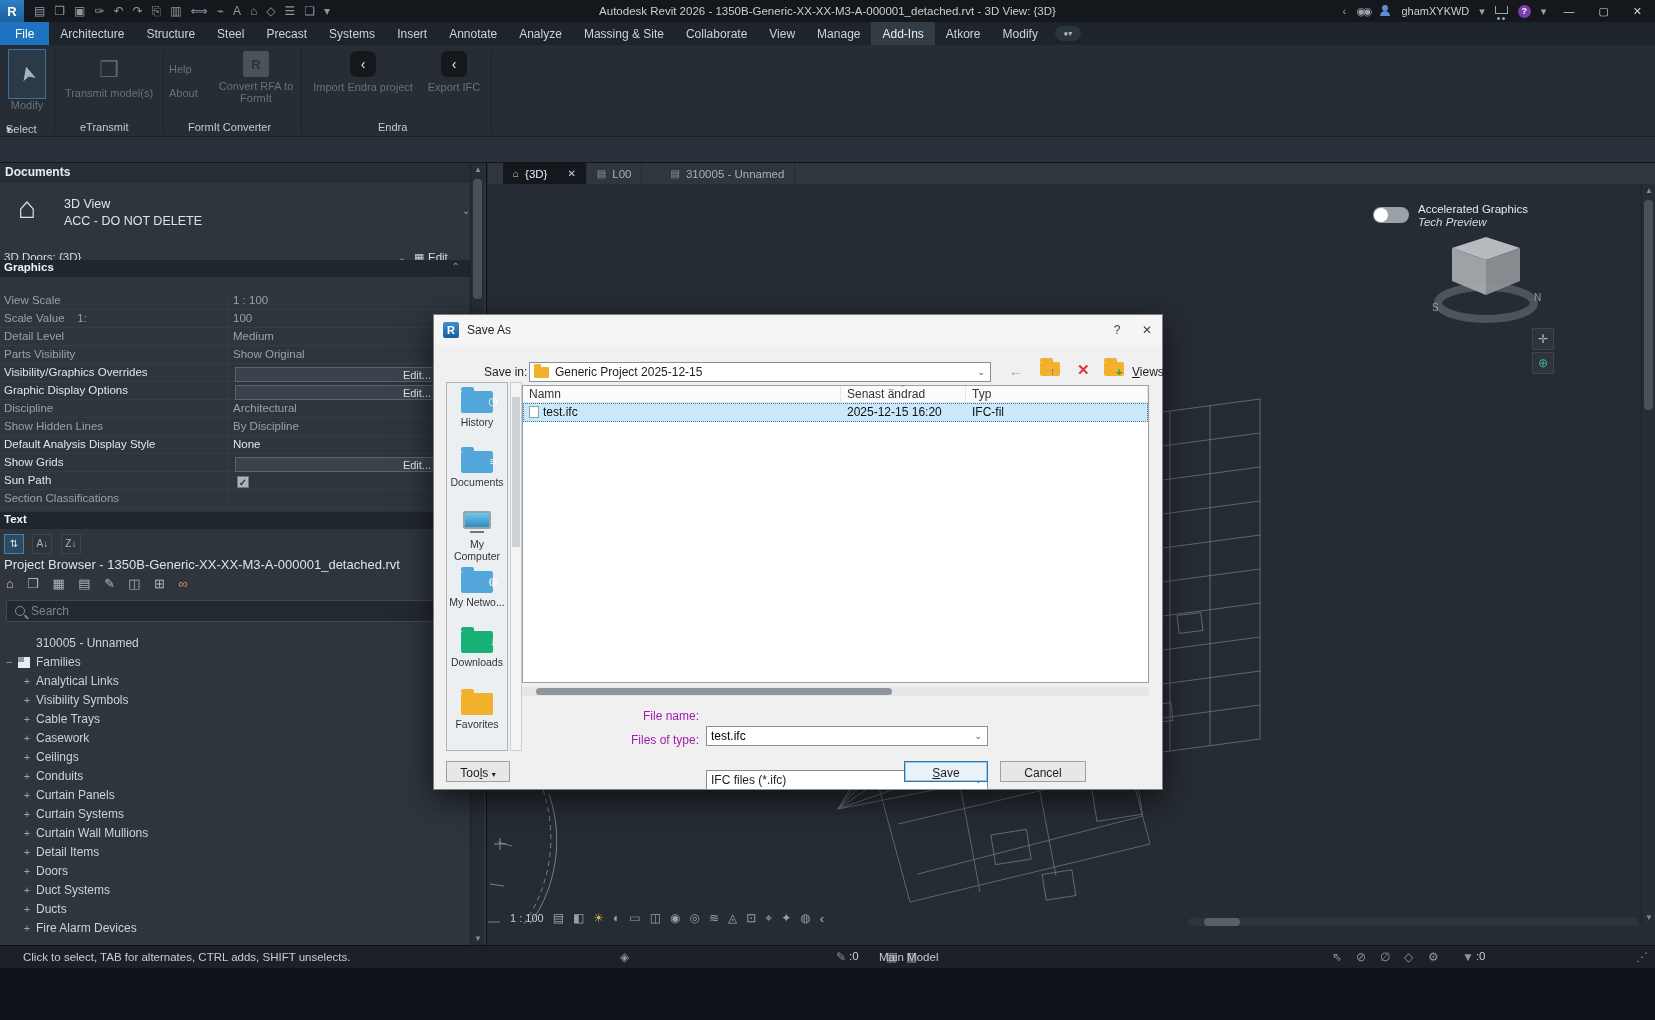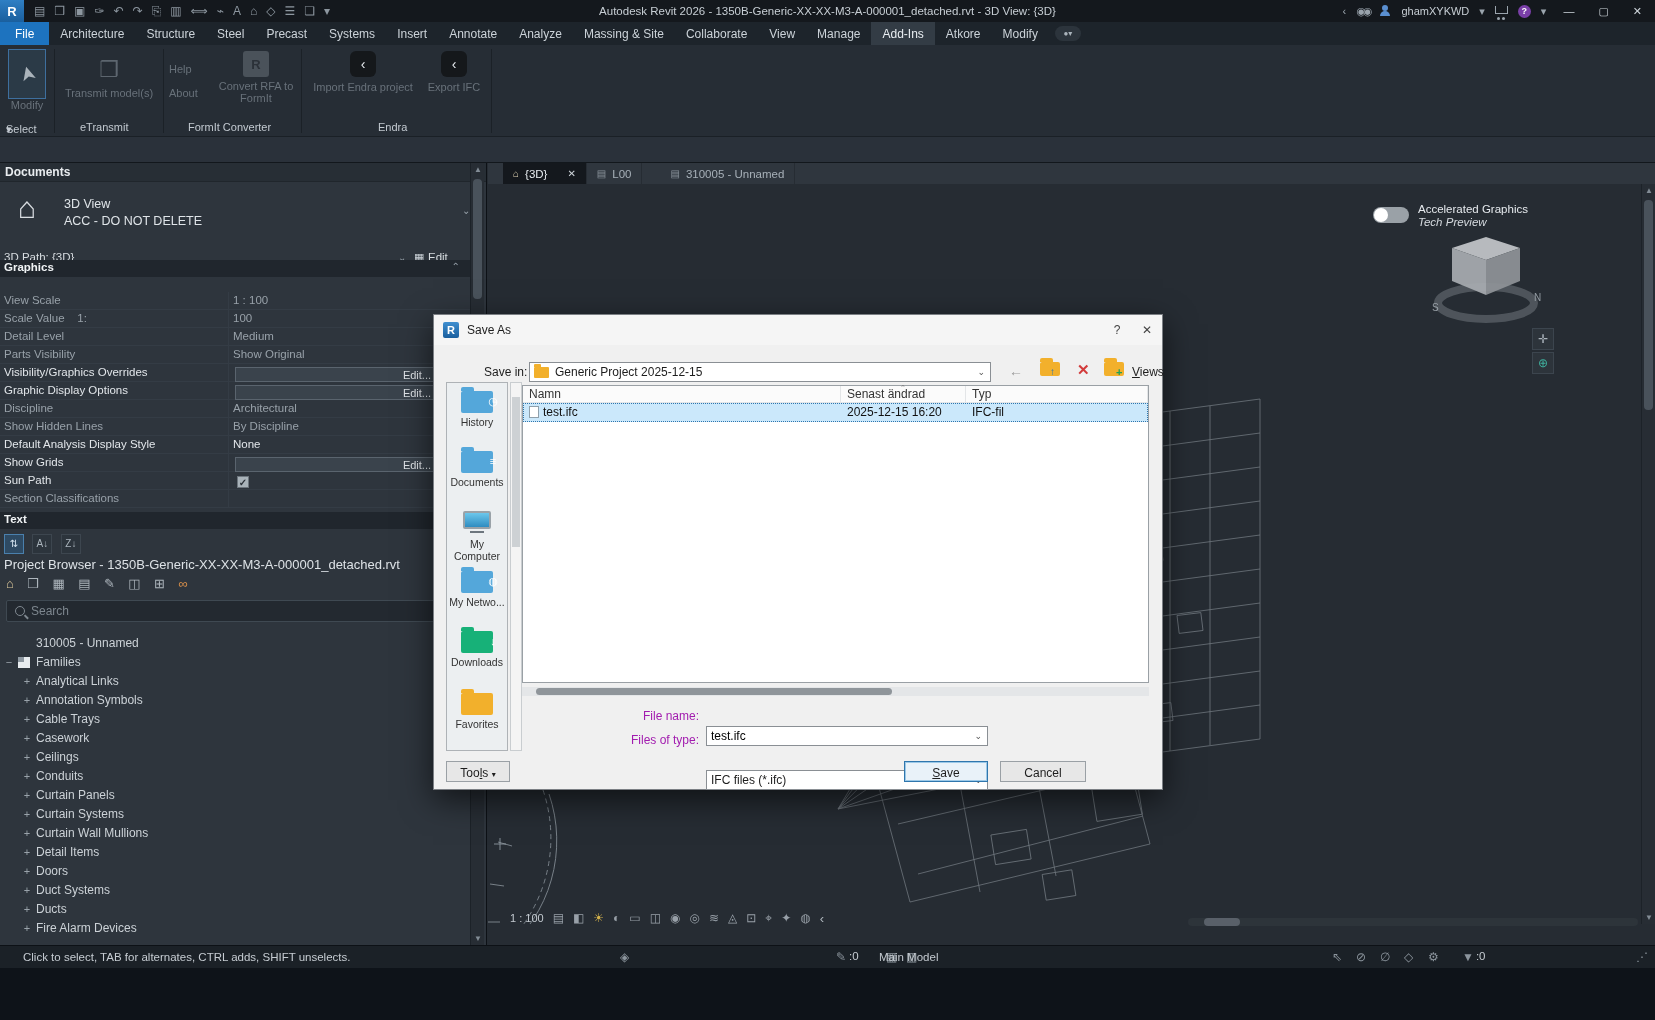--- a/index.html
+++ b/index.html
@@ -267,21 +267,21 @@
 
   <div id="leftpanel">
     <div class="phead" style="top:0;">Documents</div>
 
     <span class="abs" style="left:18px; top:28px; font-size:30px; color:#d9dde1;">⌂</span>
     <div class="abs" style="left:64px; top:34px; color:#dfe4e8; font-size:12.5px;">3D View</div>
     <div class="abs" style="left:64px; top:51px; color:#dfe4e8; font-size:12.5px;">ACC - DO NOT DELETE</div>
     <span class="abs" style="left:462px; top:42px; color:#97a1aa; font-size:10px;">⌄</span>
 
     <div class="abs" style="left:0; top:87px; width:470px; height:18px; border-bottom:1px solid #454e57;">
-      <span class="abs" style="left:4px; top:1px; color:#d7dce0; font-size:11.5px;">3D Path: {3D}</span>
+      <span class="abs" style="left:4px; top:1px; color:#d7dce0; font-size:11.5px;">3D Doors: {3D}</span>
       <span class="abs" style="left:398px; top:2px; color:#97a1aa; font-size:10px;">⌄</span>
       <span class="abs" style="left:414px; top:1px; color:#c9d0d6; font-size:11px;">▦</span>
       <span class="abs" style="left:428px; top:1px; color:#d7dce0; font-size:11.5px;">Edit Type</span>
     </div>
 
     <div class="sechead" style="top:97px;">
       <span>Graphics</span>
       <span class="cl">⌃</span>
     </div>
 
@@ -376,21 +376,21 @@
       <span class="plus" style="left:4px;">−</span>
         <span class="fam-ic"></span>
         <span class="tl">Families</span>
       </div>
     <div class="ti" style="top:510px;">
         <span class="plus">+</span>
         <span class="tl">Analytical Links</span>
       </div>
     <div class="ti" style="top:529px;">
         <span class="plus">+</span>
-        <span class="tl">Annotation Symbols</span>
+        <span class="tl">Visibility Symbols</span>
       </div>
     <div class="ti" style="top:548px;">
         <span class="plus">+</span>
         <span class="tl">Cable Trays</span>
       </div>
     <div class="ti" style="top:567px;">
         <span class="plus">+</span>
         <span class="tl">Casework</span>
       </div>
     <div class="ti" style="top:586px;">

